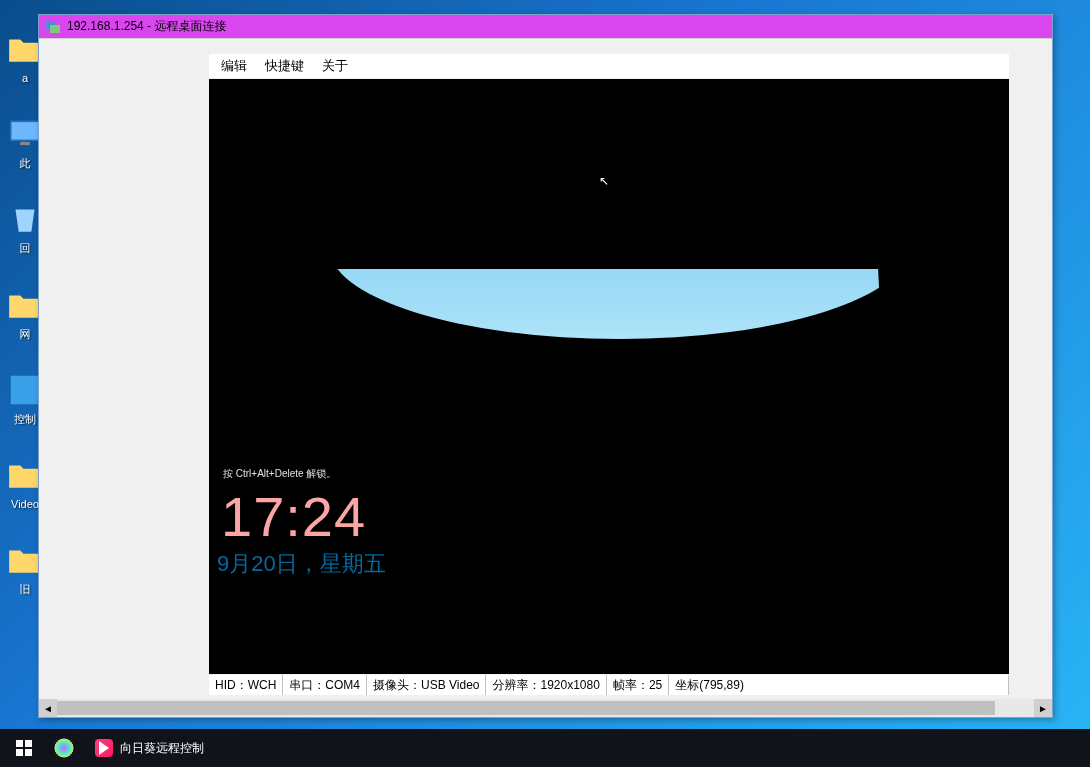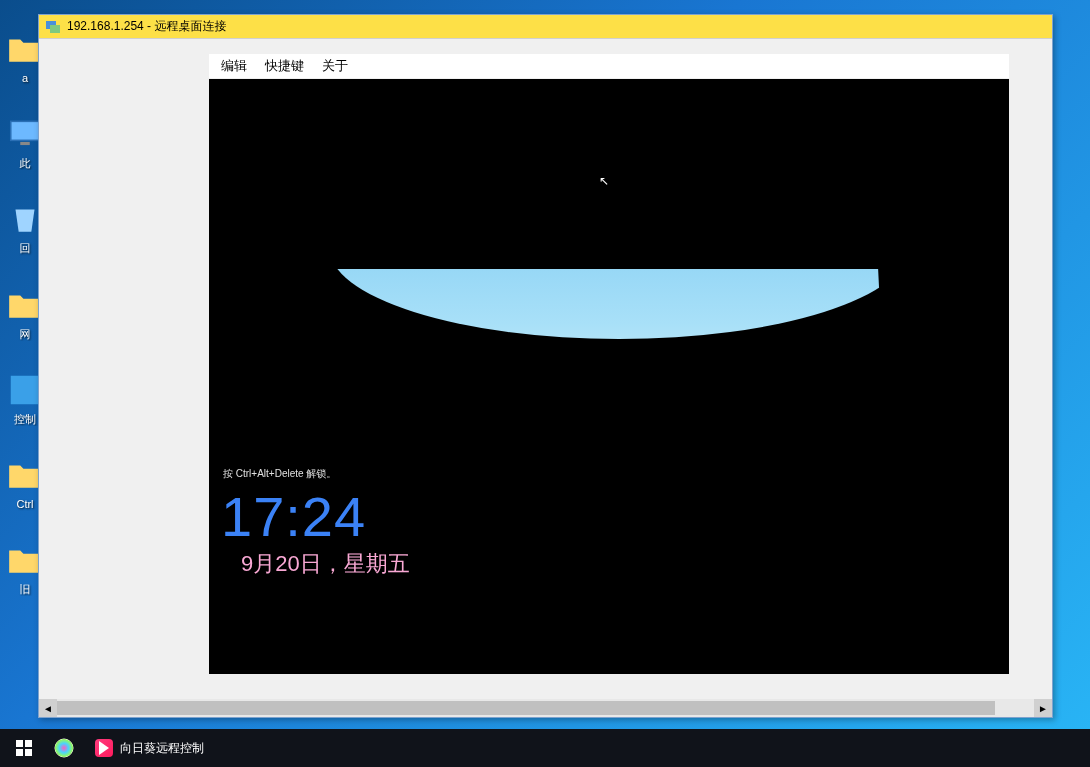--- a/index.html
+++ b/index.html
@@ -16,21 +16,21 @@
     .dicon .glyph { width: 38px; height: 38px; display: flex; align-items: center; justify-content: center; margin-bottom: 4px; }
     .dicon .glyph svg { width: 38px; height: 38px; }
     .dicon span { text-align: center; text-shadow: 1px 1px 2px rgba(0,0,0,.8); line-height: 1.2; }
     .host-icons-col1 .dicon span { width: 30px; overflow: hidden; white-space: nowrap; }
     
     .rdp-window {
       position: absolute; left: 38px; top: 14px; width: 1015px; height: 704px;
       background: #fff; border: 1px solid #4a6; border-color: #7da2ce; box-shadow: 2px 2px 6px rgba(0,0,0,.3);
     }
     .rdp-titlebar {
-      height: 24px; background: #fde047; display: flex; align-items: center; padding: 0 6px; font-size: 12px; color: #000;
+      height: 24px; background: #d946ef; display: flex; align-items: center; padding: 0 6px; font-size: 12px; color: #000;
       border-bottom: 1px solid #d0d0d0;
     }
     .rdp-titlebar .win-icon { width: 16px; height: 16px; margin-right: 6px; }
     .rdp-body { position: relative; height: calc(100% - 24px); background: #f0f0f0; }
     
     .ipkvm-menu {
       position: absolute; left: 170px; top: 15px; height: 24px; background: #fff; display: flex; align-items: center;
       gap: 18px; padding: 0 12px; font-size: 13px; color: #000; width: 800px;
     }
     .ipkvm-menu span { cursor: pointer; }
@@ -43,22 +43,22 @@
     .cave-top { position: absolute; left: 0; top: 0; width: 100%; height: 190px; background: #000; }
     .arch { position: absolute; left: 120px; top: 30px; width: 580px; height: 230px; border-radius: 50% 50% 50% 50% / 60% 60% 40% 40%; box-shadow: 0 0 0 400px #000; }
     .sea { position: absolute; left: 100px; top: 280px; width: 620px; height: 60px; background: linear-gradient(#2a7fb8, #7db8d8); }
     .beach { position: absolute; left: 100px; top: 325px; width: 620px; height: 60px; background: linear-gradient(#b89070, #5a4030); }
     .rock1 { position: absolute; left: 260px; top: 255px; width: 55px; height: 55px; background: #6b5a3a; border-radius: 30% 60% 10% 10%; }
     .rock2 { position: absolute; left: 415px; top: 265px; width: 50px; height: 45px; background: #6b5a3a; border-radius: 50% 40% 15% 15%; }
     .cave-left { position: absolute; left: 0; top: 0; width: 180px; height: 100%; background: #000; clip-path: polygon(0 0, 100% 0, 60% 30%, 40% 60%, 80% 100%, 0 100%); }
     .cave-right { position: absolute; right: 0; top: 0; width: 200px; height: 100%; background: #000; clip-path: polygon(30% 0, 100% 0, 100% 100%, 10% 100%, 50% 60%, 35% 35%); }
     .cave-bottom { position: absolute; left: 0; bottom: 0; width: 100%; height: 235px; background: #000; }
     .unlock-hint { position: absolute; left: 14px; top: 388px; color: #e0e0e0; font-size: 10px; }
-    .clock { position: absolute; left: 12px; top: 405px; color: #3b82f6; font-size: 56px; font-weight: 300; letter-spacing: 1px; }
-    .datestr { position: absolute; left: 32px; top: 470px; color: #f9a8d4; font-size: 22px; font-weight: 300; }
+    .clock { position: absolute; left: 12px; top: 405px; color: #fca5a5; font-size: 56px; font-weight: 300; letter-spacing: 1px; }
+    .datestr { position: absolute; left: 8px; top: 470px; color: #0369a1; font-size: 22px; font-weight: 300; }
     .cursor { position: absolute; left: 390px; top: 95px; color: #fff; font-size: 12px; }
     
     .ipkvm-status {
       position: absolute; left: 170px; top: 636px; width: 800px; height: 20px; background: #fff;
       font-size: 12px; display: flex; align-items: center;
     }
     .ipkvm-status .cell { border-right: 1px solid #c0c0c0; padding: 0 6px; height: 100%; display: flex; align-items: center; }
     
     .rdp-hscroll {
       position: absolute; left: 0; bottom: 0; width: 100%; height: 18px; background: #e8e8e8;
@@ -125,21 +125,21 @@
           </svg>
         </div>
         <span>控制</span>
       </div>
     <div class="dicon">
         <div class="glyph">
           <svg viewBox="0 0 24 24">
             <path fill="#ffd76a" d="M2 6h7l2 2h11v12H2z"></path>
           </svg>
         </div>
-        <span>Ctrl</span>
+        <span>Video</span>
       </div>
     <div class="dicon">
         <div class="glyph">
           <svg viewBox="0 0 24 24">
             <path fill="#ffd76a" d="M2 6h7l2 2h11v12H2z"></path>
           </svg>
         </div>
         <span>旧</span>
       </div>
   </div>
@@ -236,20 +236,28 @@
         <div class="cave-left"></div>
         <div class="cave-right"></div>
         <div class="cave-top"></div>
         <div class="cave-bottom"></div>
         <div class="unlock-hint">按 Ctrl+Alt+Delete 解锁。</div>
         <div class="clock">17:24</div>
         <div class="datestr">9月20日，星期五</div>
         <div class="cursor">↖</div>
       </div>
 
+      <div class="ipkvm-status">
+        <div class="cell">HID：WCH</div>
+        <div class="cell">串口：COM4</div>
+        <div class="cell">摄像头：USB Video</div>
+        <div class="cell">分辨率：1920x1080</div>
+        <div class="cell">帧率：25</div>
+        <div class="cell" style="flex:1">坐标(795,89)</div>
+      </div>
 
       <div class="rdp-hscroll">
         <div class="arrow">◄</div>
         <div class="track">
             <div class="thumb"></div>
           </div>
         <div class="arrow">►</div>
       </div>
 
     </div>

